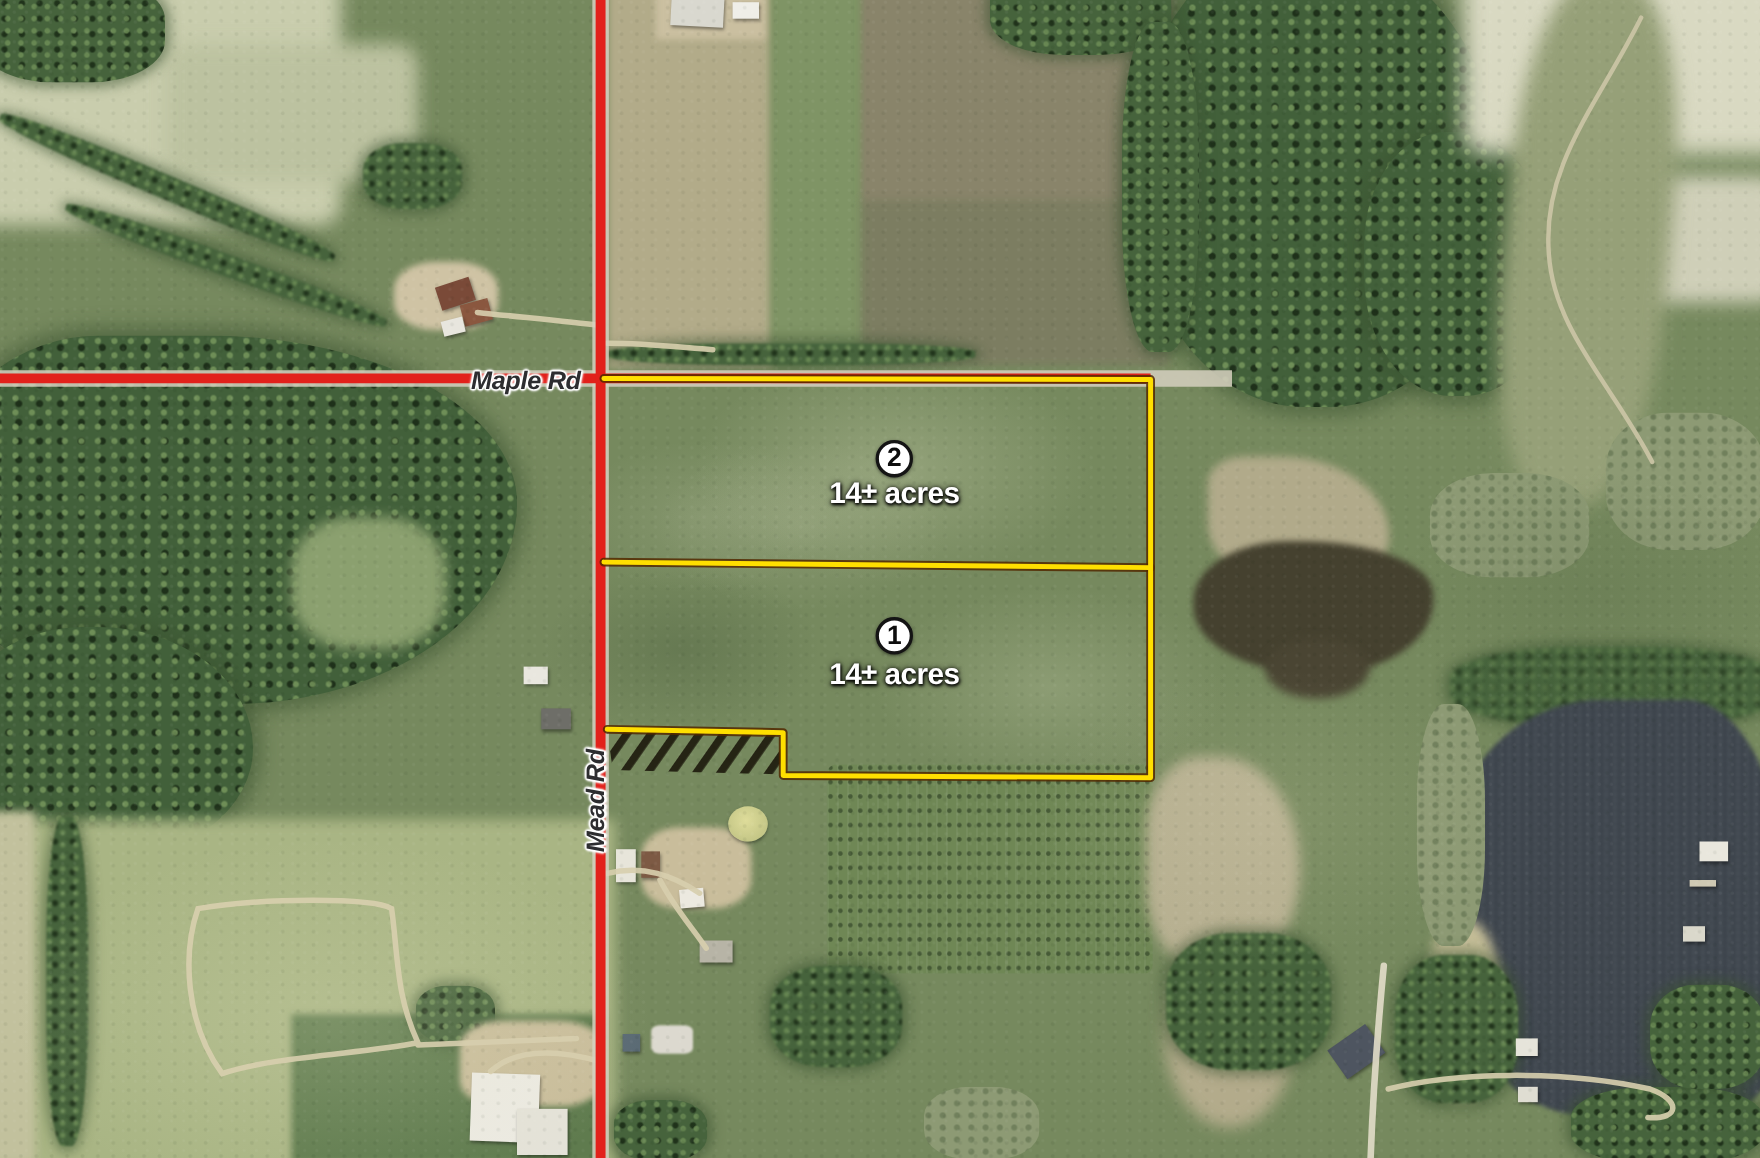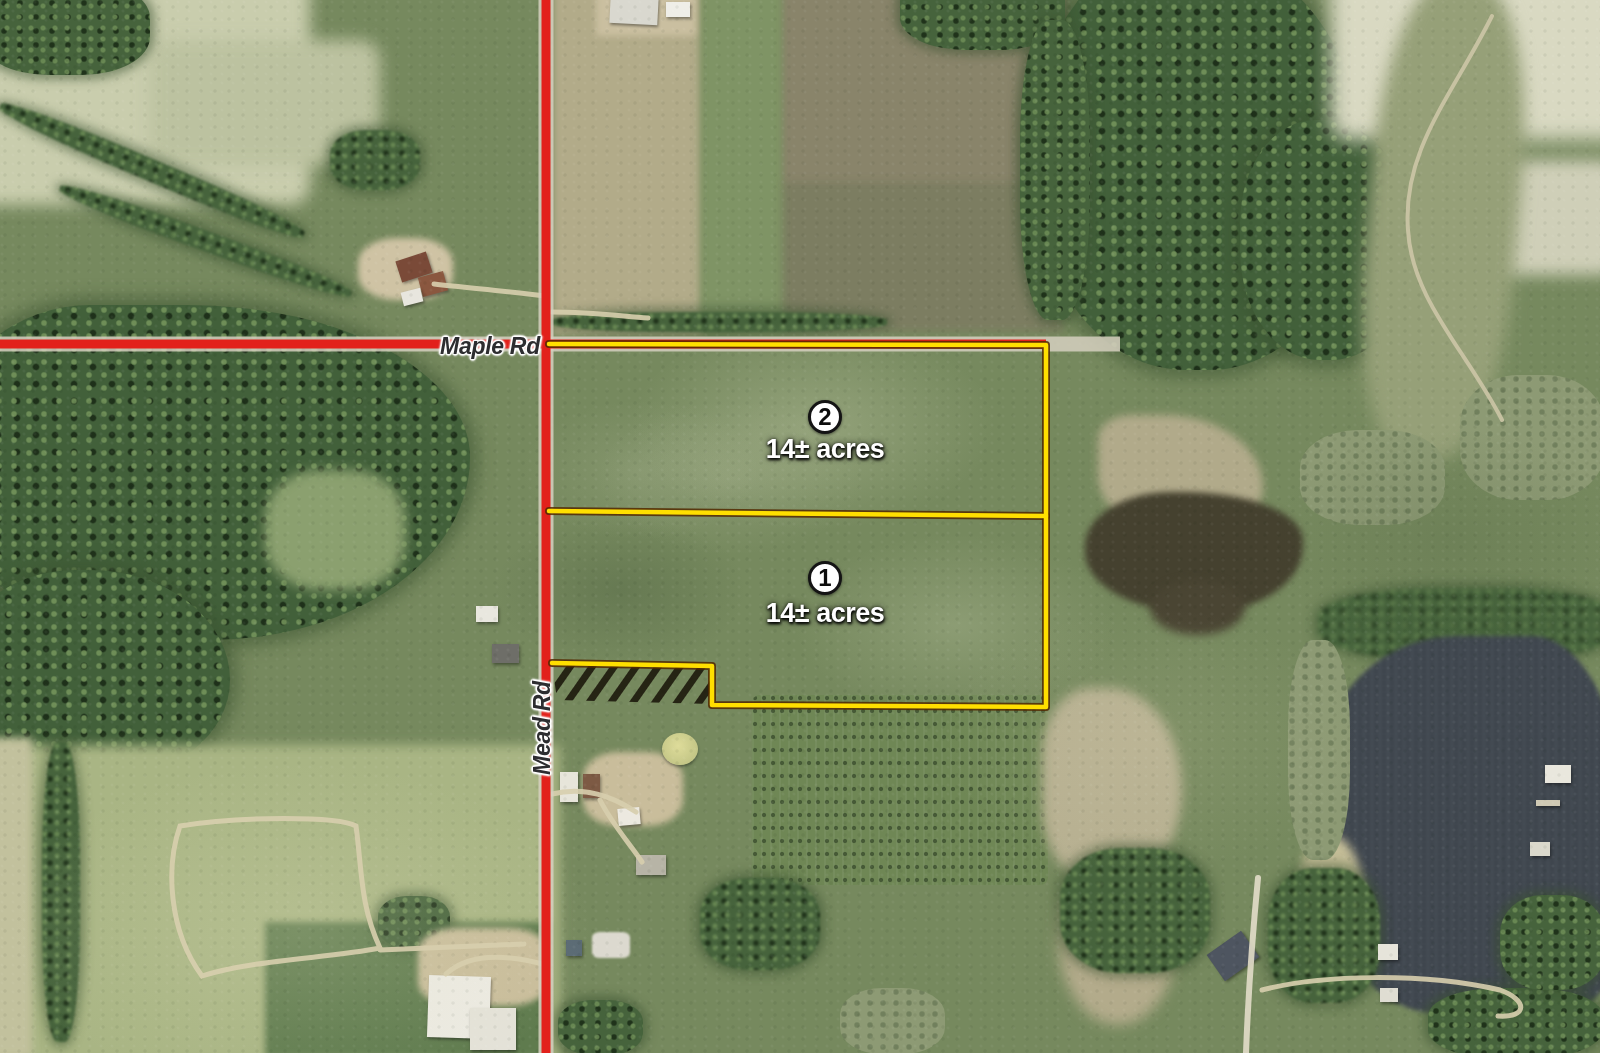--- a/index.html
+++ b/index.html
@@ -51,21 +51,21 @@
       radial-gradient(ellipse 260px 160px at 1450px 540px, rgba(60,80,48,.15), transparent 70%);}
   .roadlabel{position:absolute;font-weight:bold;font-style:italic;font-size:23px;color:#2d2d30;
     letter-spacing:-.3px;white-space:nowrap;
     text-shadow:-2px 0 2px #fff,2px 0 2px #fff,0 -2px 2px #fff,0 2px 2px #fff,
       -1px -1px 1px #fff,1px 1px 1px #fff,-1px 1px 1px #fff,1px -1px 1px #fff;}
   .badge{position:absolute;width:34px;height:34px;box-sizing:border-box;border-radius:50%;
     background:#fff;border:3px solid #141414;color:#0d0d0d;font-weight:bold;font-size:24px;
     line-height:27px;text-align:center;box-shadow:0 1px 3px rgba(0,0,0,.5);}
   .acres{position:absolute;font-weight:bold;font-size:27px;color:#fff;letter-spacing:-.5px;white-space:nowrap;
     text-shadow:0 1px 3px rgba(0,0,0,.95),0 0 6px rgba(0,0,0,.75),1px 2px 3px rgba(0,0,0,.8);}
-  .ctr{transform:translate(-50%,-50%);margin-left:12px;}
+  .ctr{transform:translate(-50%,-50%);}
   .ctr-rot{transform:translate(-50%,-50%) rotate(-90deg);}
 </style>
 </head>
 <body>
 
 <div class="map">
 
   <div class="p" style="left:-30px;top:-30px;width:340px;height:235px;background:#c9cdad;filter:blur(8px);border-radius:20px;"></div>
   <div class="p" style="left:150px;top:40px;width:230px;height:125px;background:#bcc2a0;filter:blur(8px);border-radius:20px;"></div>
   <div class="p trees" style="left:0px;top:95px;width:330px;height:22px;transform:rotate(23deg);transform-origin:left center;filter:blur(1px);"></div>

